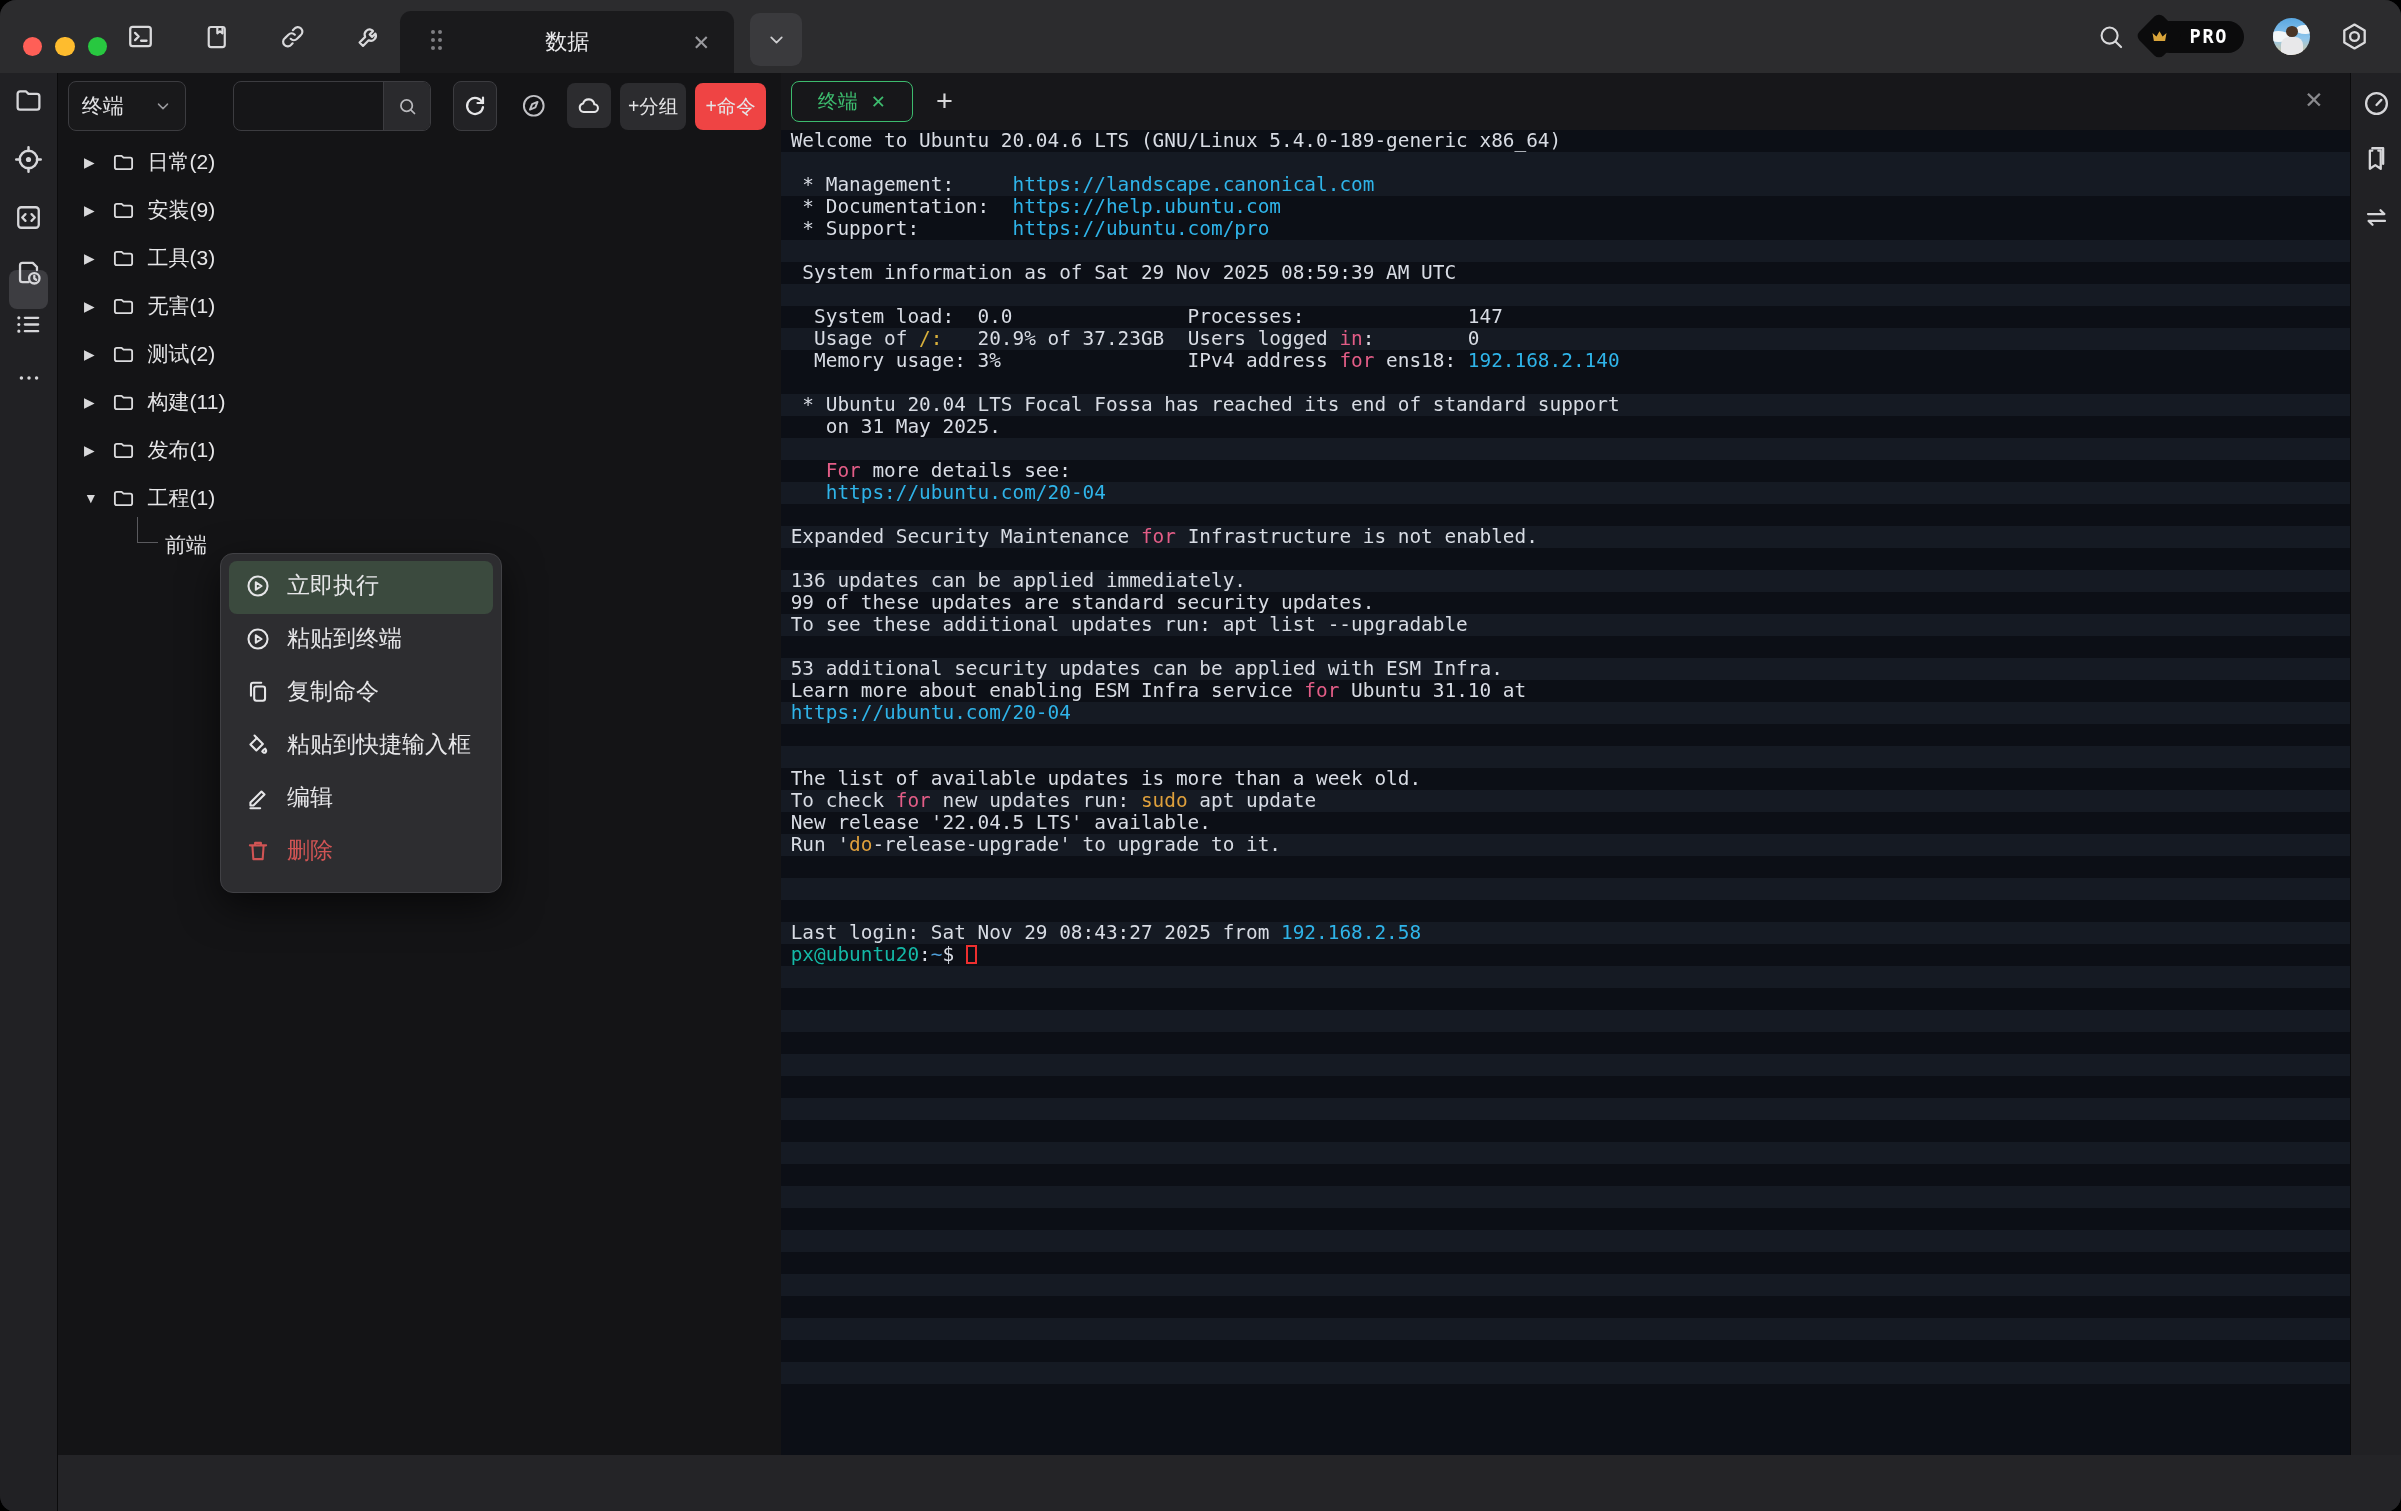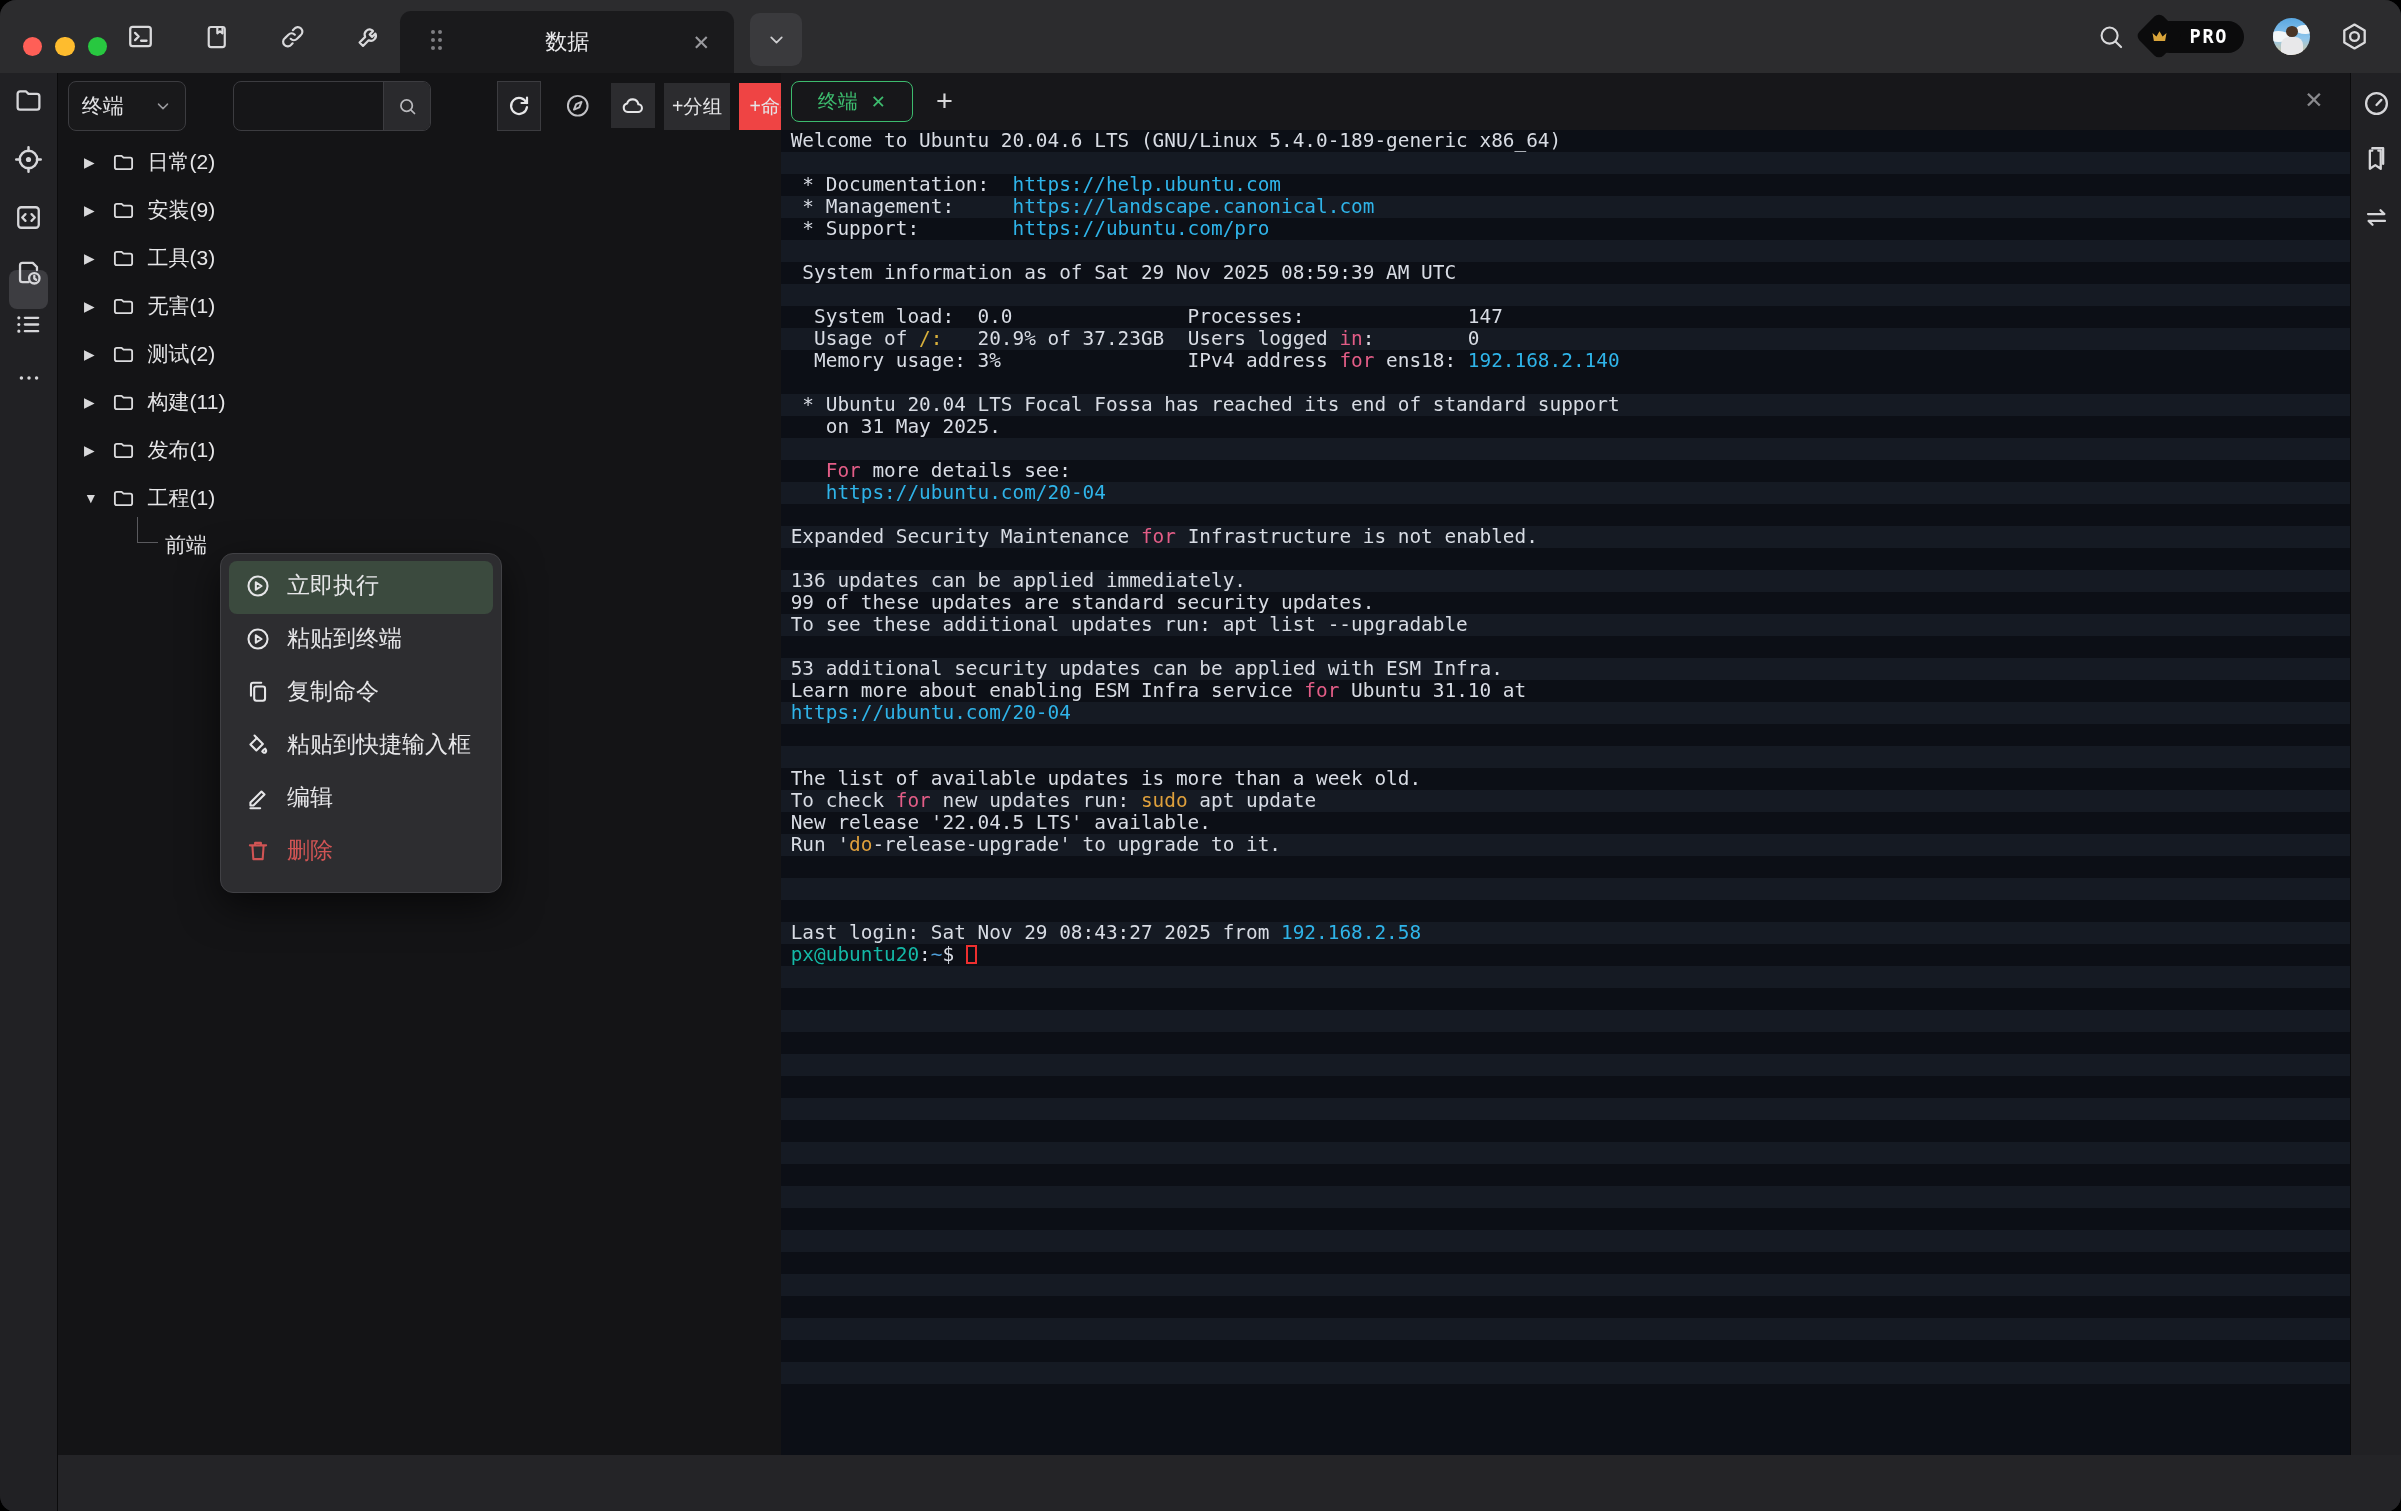--- a/index.html
+++ b/index.html
@@ -38,21 +38,21 @@
   .actbar .active-bg{position:absolute;left:9px;top:197px;width:39px;height:39px;background:#3d3d41;border-radius:8px;}
 
   
   .lpanel{position:absolute;left:58px;top:73px;width:723px;height:1382px;background:#141416;}
   .ptoolbar{position:absolute;left:0;top:8px;width:723px;height:52px;}
   .dd{position:absolute;left:9.7px;top:0;width:118px;height:50px;border:1.6px solid #3c3c40;border-radius:8px;background:#19191b;display:flex;align-items:center;color:#e4e4e6;font-size:21px;padding:0 13px;}
   .dd .chev{margin-left:auto;color:#97979b;}
   .sbox{position:absolute;left:175px;top:0;width:198px;height:50px;border:1.6px solid #3c3c40;border-radius:8px;background:#161618;display:flex;overflow:hidden;}
   .sbox input{flex:1;background:transparent;border:0;outline:0;color:#e4e4e6;font-size:19.4px;padding:0 9.7px;min-width:0;}
   .sbox .magbtn{width:47px;background:#2a2a2d;border-left:1.6px solid #3c3c40;display:flex;align-items:center;justify-content:center;color:#b8b8bc;}
-  .tbtn{position:absolute;top:0;height:50px;border-radius:0;display:flex;align-items:center;justify-content:center;color:#e6e6e8;margin-left:44px;}
+  .tbtn{position:absolute;top:0;height:50px;border-radius:8px;display:flex;align-items:center;justify-content:center;color:#e6e6e8;}
   .refresh{left:395px;width:44px;background:#222225;border:1.6px solid #3c3c40;}
   .compass{left:454px;width:44px;color:#c2c2c6;}
   .cloud{left:509px;top:2.4px;height:45px;width:44px;background:#2c2c2f;}
   .grp{left:562px;top:1.6px;height:47px;width:66px;background:#2c2c2f;font-size:19.4px;}
   .cmd{left:637px;top:1.6px;height:47px;width:71px;background:#ef4444;font-size:19.4px;}
 
   .tree{position:absolute;left:0;top:65px;width:723px;}
   .trow{height:48px;display:flex;align-items:center;color:#e6e6e8;font-size:21px;}
   .trow .caret{width:13px;margin-left:26px;font-size:13.8px;color:#d8d8da;}
   .trow .ficon{margin-left:14.6px;color:#dcdcde;}
@@ -357,22 +357,22 @@
       <div class="ttab">
         <span>终端</span>
         <span class="x">✕</span>
       </div>
       <div class="tplus">+</div>
       <div class="panel-x">✕</div>
     </div>
     <div class="tcontent" id="tcontent">
         <div class="trowline"><span class="s-d">Welcome to Ubuntu 20.04.6 LTS (GNU/Linux 5.4.0-189-generic x86_64)</span></div>
         <div class="trowline odd"></div>
+        <div class="trowline odd"><span class="s-d"> * Management:     </span><span class="s-u">https://landscape.canonical.com</span></div>
         <div class="trowline"><span class="s-d"> * Documentation:  </span><span class="s-u">https://help.ubuntu.com</span></div>
-        <div class="trowline odd"><span class="s-d"> * Management:     </span><span class="s-u">https://landscape.canonical.com</span></div>
         <div class="trowline"><span class="s-d"> * Support:        </span><span class="s-u">https://ubuntu.com/pro</span></div>
         <div class="trowline odd"></div>
         <div class="trowline"><span class="s-d"> System information as of Sat 29 Nov 2025 08:59:39 AM UTC</span></div>
         <div class="trowline odd"></div>
         <div class="trowline"><span class="s-d">  System load:  0.0               Processes:              147</span></div>
         <div class="trowline odd"><span class="s-d">  Usage of </span><span class="s-y">/:</span><span class="s-d">   20.9% of 37.23GB  Users logged </span><span class="s-k">in</span><span class="s-d">:        0</span></div>
         <div class="trowline"><span class="s-d">  Memory usage: 3%                IPv4 address </span><span class="s-k">for</span><span class="s-d"> ens18: </span><span class="s-u">192.168.2.140</span></div>
         <div class="trowline"></div>
         <div class="trowline odd"><span class="s-d"> * Ubuntu 20.04 LTS Focal Fossa has reached its end of standard support</span></div>
         <div class="trowline"><span class="s-d">   on 31 May 2025.</span></div>

